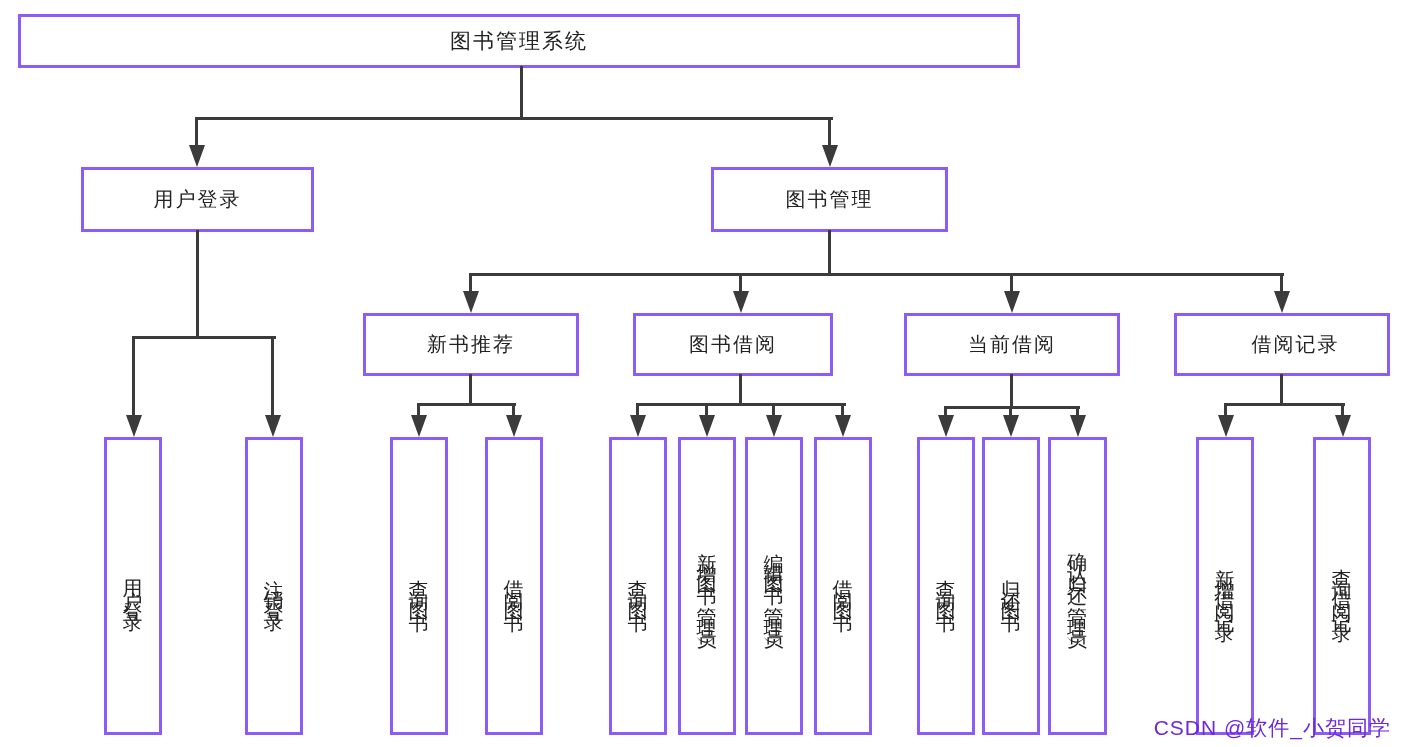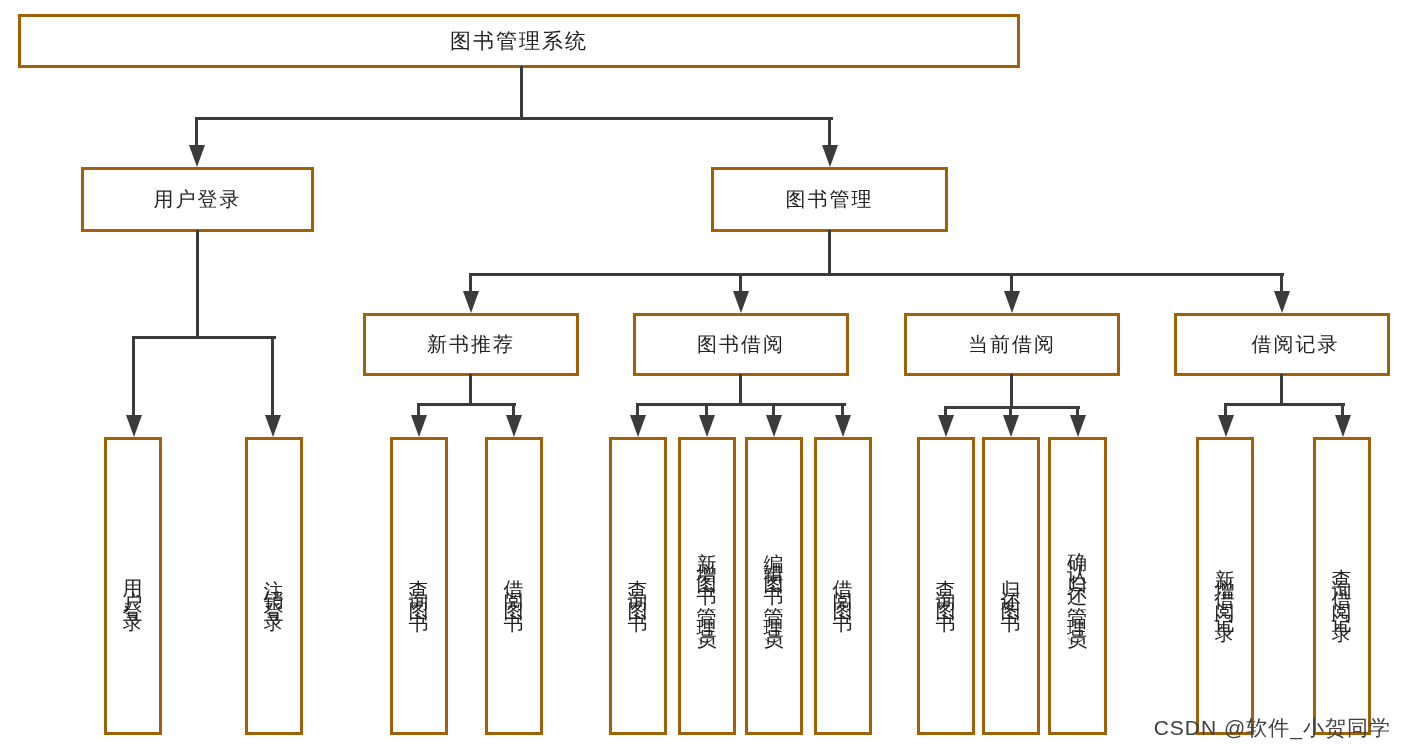--- a/index.html
+++ b/index.html
@@ -7,21 +7,21 @@
     position: relative;
     width: 1405px;
     height: 747px;
     background: #ffffff;
     font-family: "Liberation Sans", sans-serif;
     overflow: hidden;
   }
   .node {
     position: absolute;
     box-sizing: border-box;
-    border: 3px solid #a16207;
+    border: 3px solid #8b5cf6;
     background: #ffffff;
     display: flex;
     align-items: center;
     justify-content: center;
     color: #222222;
   }
   .hlabel {
     font-size: 20px;
     letter-spacing: 2px;
     white-space: nowrap;
@@ -48,21 +48,21 @@
     border-left: 8px solid transparent;
     border-right: 8px solid transparent;
     border-top: 22px solid #3b3b3b;
   }
   .watermark {
     position: absolute;
     top: 714px;
     right: 14px;
     font-size: 21px;
     letter-spacing: 1px;
-    color: #404040;
+    color: #6d28d9;
     z-index: 10;
     white-space: nowrap;
   }
 </style>
 </head>
 <body>
 
 <div class="canvas">
 
   <div class="node" style="left:18px; top:14px; width:1002px; height:54px;">
@@ -97,21 +97,21 @@
   <div class="line" style="left:1010px; top:275px; width:3px; height:18px;"></div>
   <div class="line" style="left:1280px; top:275px; width:3px; height:18px;"></div>
   <div class="arrow" style="left:463px; top:291px;"></div>
   <div class="arrow" style="left:733px; top:291px;"></div>
   <div class="arrow" style="left:1004px; top:291px;"></div>
   <div class="arrow" style="left:1274px; top:291px;"></div>
 
   <div class="node" style="left:363px; top:313px; width:216px; height:63px;">
     <span class="hlabel">新书推荐</span>
   </div>
-  <div class="node" style="left:633px; top:313px; width:216px; height:63px;">
+  <div class="node" style="left:633px; top:313px; width:200px; height:63px;">
     <span class="hlabel">图书借阅</span>
   </div>
   <div class="node" style="left:904px; top:313px; width:216px; height:63px;font-family:Liberation Serif, serif;">
     <span class="hlabel">当前借阅</span>
   </div>
   <div class="node" style="left:1174px; top:313px; width:216px; height:63px;padding-left:27px;">
     <span class="hlabel">借阅记录</span>
   </div>
 
   <div class="line" style="left:469px; top:374px; width:3px; height:32px;"></div>

